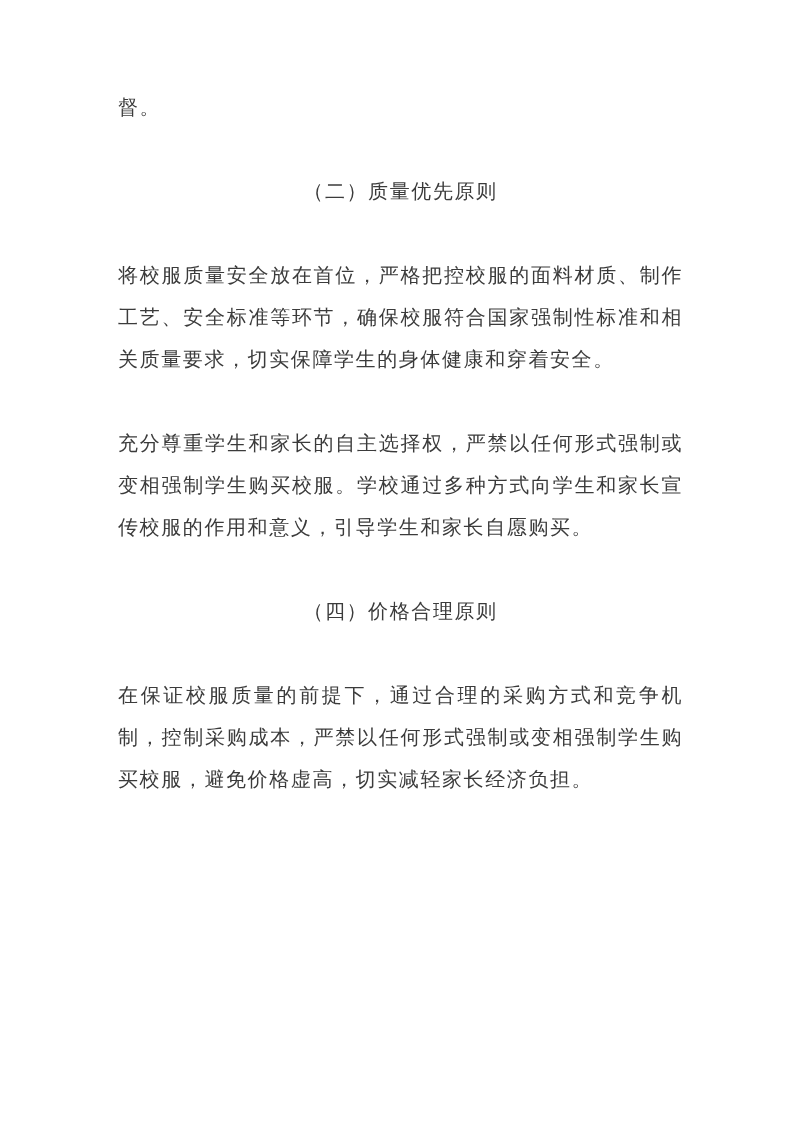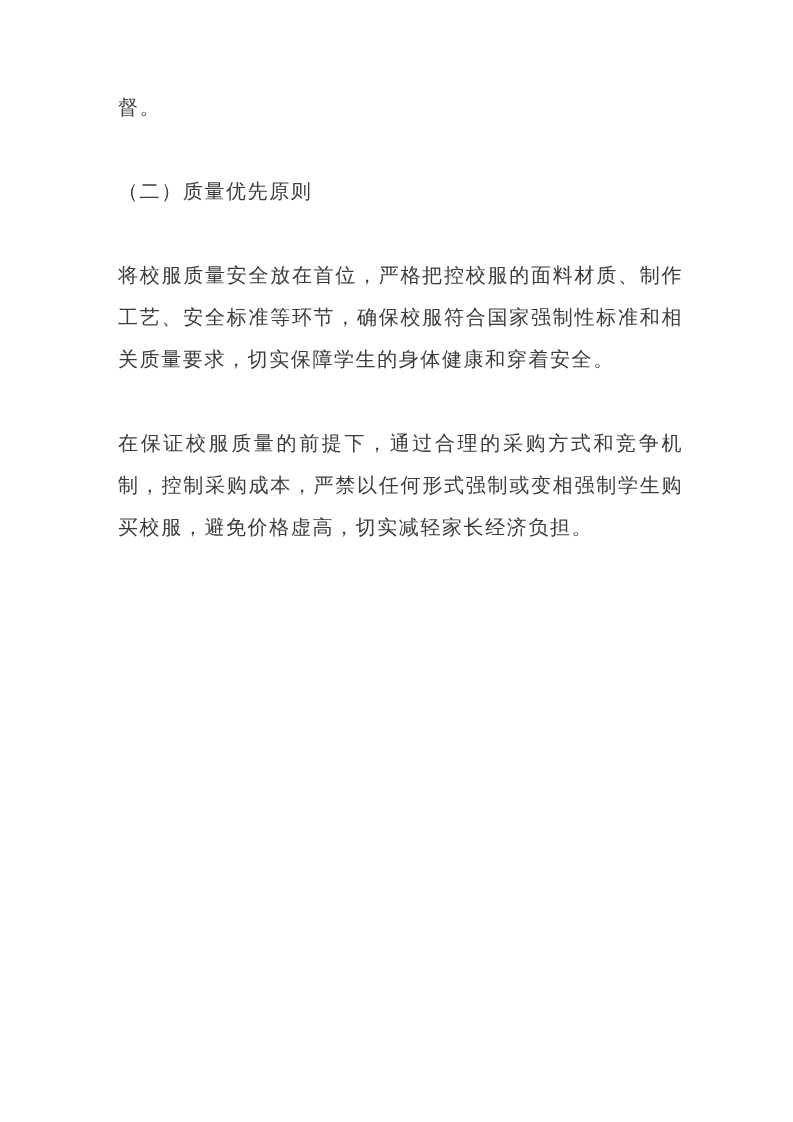--- a/index.html
+++ b/index.html
@@ -27,26 +27,28 @@
     margin: 0 0 42px 0;
     font-size: 20px;
     line-height: 42px;
     letter-spacing: 1.6px;
     color: #3b3b3b;
     font-weight: 400;
     text-align: justify;
     text-justify: inter-ideograph;
   }
   .block.heading {
-    text-align: left;
+    text-align: center;
   }
 </style>
 </head>
 <body>
 
 <div class="page">
   <div class="doc-body" id="doc-body">
       <p class="block paragraph">督。</p>
       <p class="block heading">（二）质量优先原则</p>
       <p class="block paragraph">将校服质量安全放在首位，严格把控校服的面料材质、制作工艺、安全标准等环节，确保校服符合国家强制性标准和相关质量要求，切实保障学生的身体健康和穿着安全。</p>
+      <p class="block paragraph">充分尊重学生和家长的自主选择权，严禁以任何形式强制或变相强制学生购买校服。学校通过多种方式向学生和家长宣传校服的作用和意义，引导学生和家长自愿购买。</p>
+      <p class="block heading">（四）价格合理原则</p>
       <p class="block paragraph">在保证校服质量的前提下，通过合理的采购方式和竞争机制，控制采购成本，严禁以任何形式强制或变相强制学生购买校服，避免价格虚高，切实减轻家长经济负担。</p>
     </div>
 </div>
 
 </body></html>

